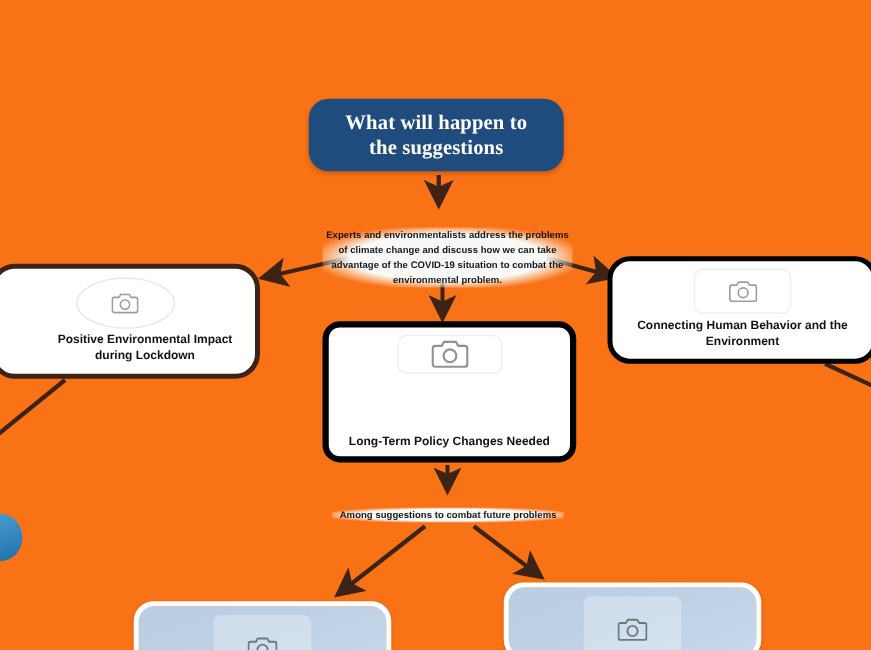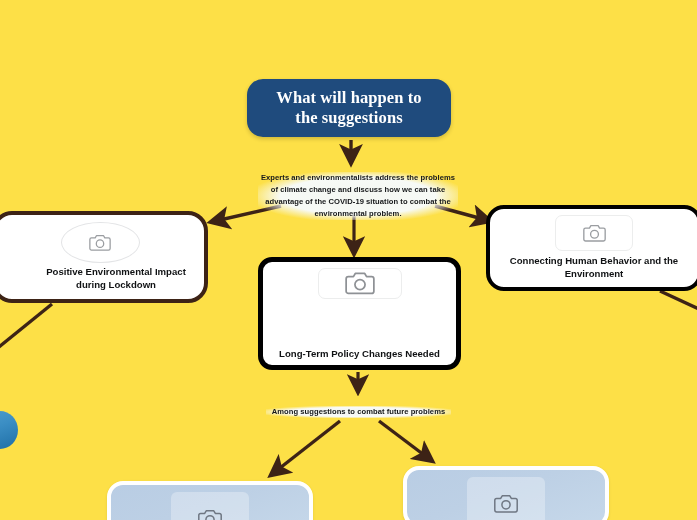--- a/index.html
+++ b/index.html
@@ -7,21 +7,21 @@
     padding: 0;
     background: #ffffff;
   }
   body {
     font-family: "Liberation Sans", sans-serif;
   }
   #canvas {
     position: relative;
     width: 697px;
     height: 520px;
-    background: #fde047;
+    background: #f97316;
     overflow: hidden;
   }
   #edges {
     position: absolute;
     left: 0;
     top: 0;
     width: 697px;
     height: 520px;
     pointer-events: none;
   }
@@ -57,21 +57,21 @@
     position: absolute;
     text-align: center;
     color: #16181a;
     font-weight: bold;
     font-size: 7.6px;
     line-height: 1.58;
     letter-spacing: 0.05px;
   }
   #blurb-main {
     left: 258px;
-    top: 172px;
+    top: 182px;
     width: 200px;
     background: radial-gradient(ellipse at center, #f4f7f2 0%, #f7faf6 55%, rgba(255,255,255,0) 78%);
   }
   #blurb-sub {
     left: 266px;
     top: 406px;
     width: 185px;
     background: radial-gradient(ellipse at center, #f4f7f2 0%, #f8faf7 55%, rgba(255,255,255,0) 80%);
   }
 

